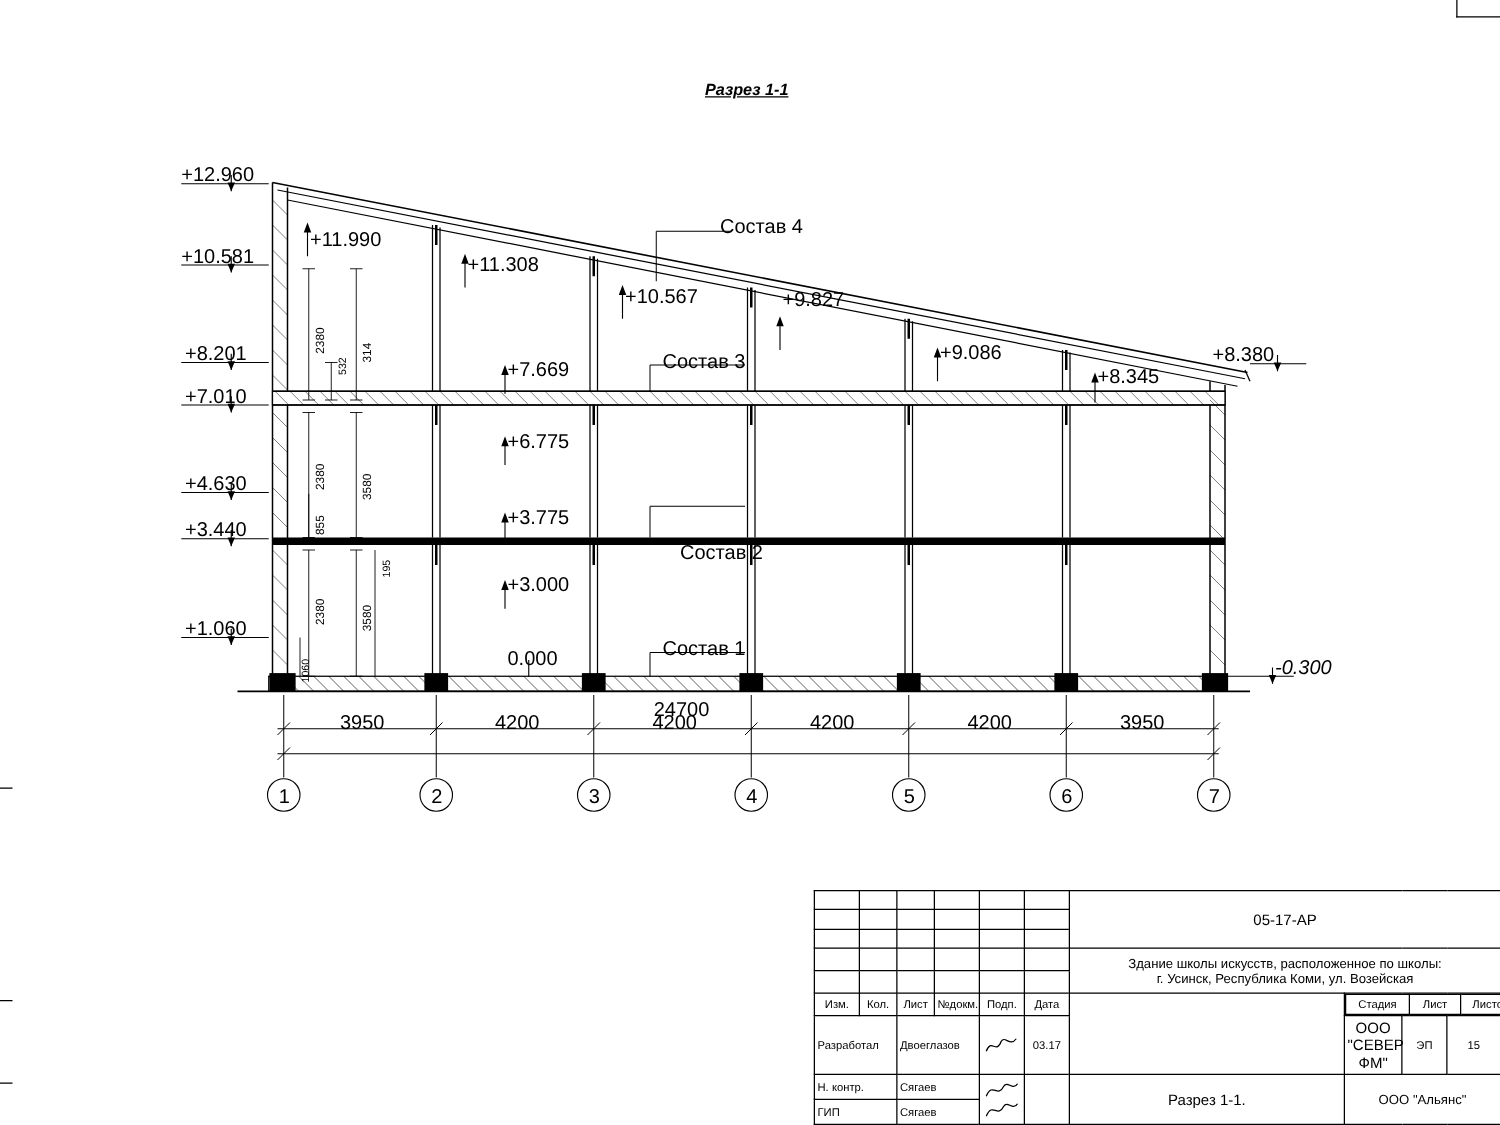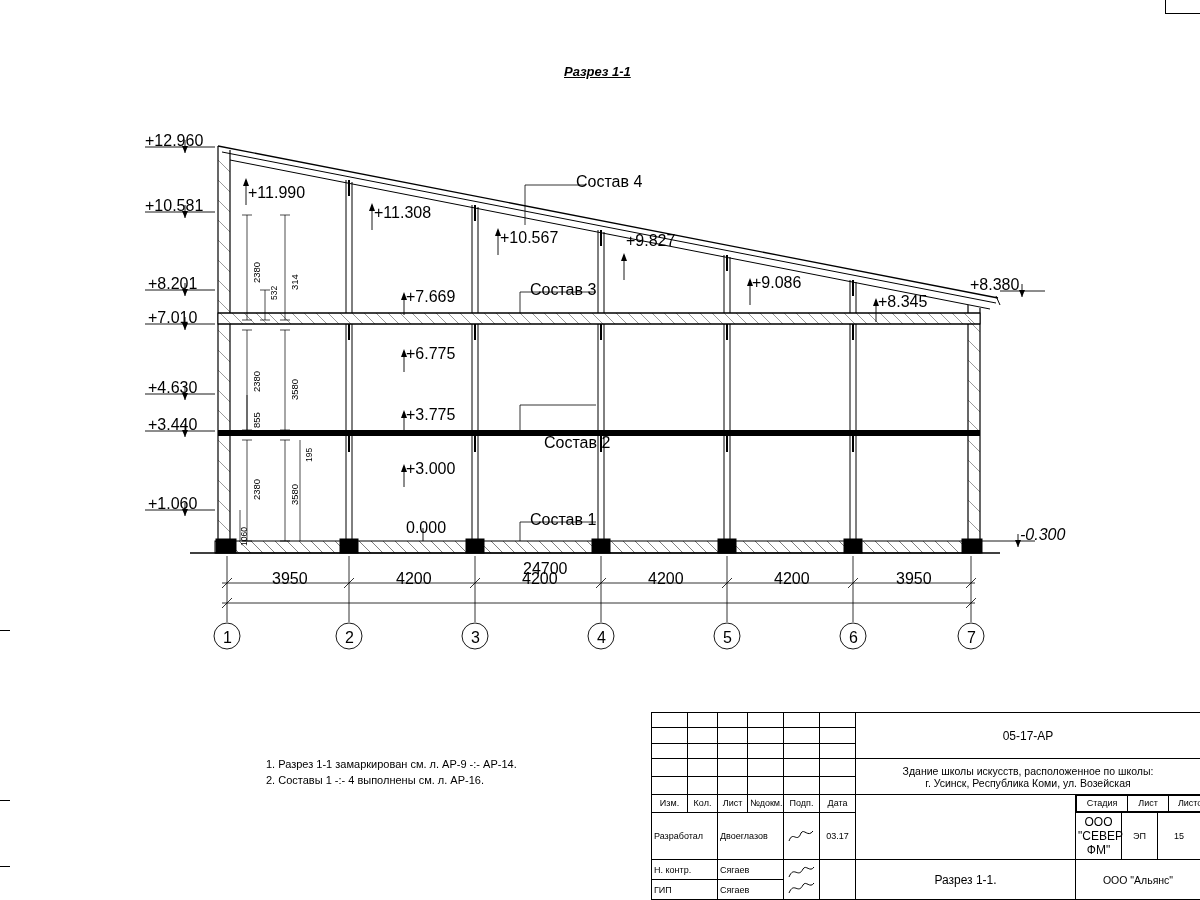--- a/index.html
+++ b/index.html
@@ -471,24 +471,20 @@
   <div class="t" style="left:523px;top:560px;">24700</div>
 
   <div class="t" style="left:223px;top:629px;">1</div>
   <div class="t" style="left:345px;top:629px;">2</div>
   <div class="t" style="left:471px;top:629px;">3</div>
   <div class="t" style="left:597px;top:629px;">4</div>
   <div class="t" style="left:723px;top:629px;">5</div>
   <div class="t" style="left:849px;top:629px;">6</div>
   <div class="t" style="left:967px;top:629px;">7</div>
 
-  <div class="notes" style="left:266px;top:757px;">
-    <div>1. Разрез 1-1 замаркирован см. л. АР-9 -:- АР-14.</div>
-    <div>2. Составы 1 -:- 4 выполнены см. л. АР-16.</div>
-  </div>
 
   <div class="stamp">
     <table>
       <colgroup>
         <col style="width:36px">
           <col style="width:30px">
           <col style="width:30px">
         <col style="width:36px">
           <col style="width:36px">
           <col style="width:36px">

